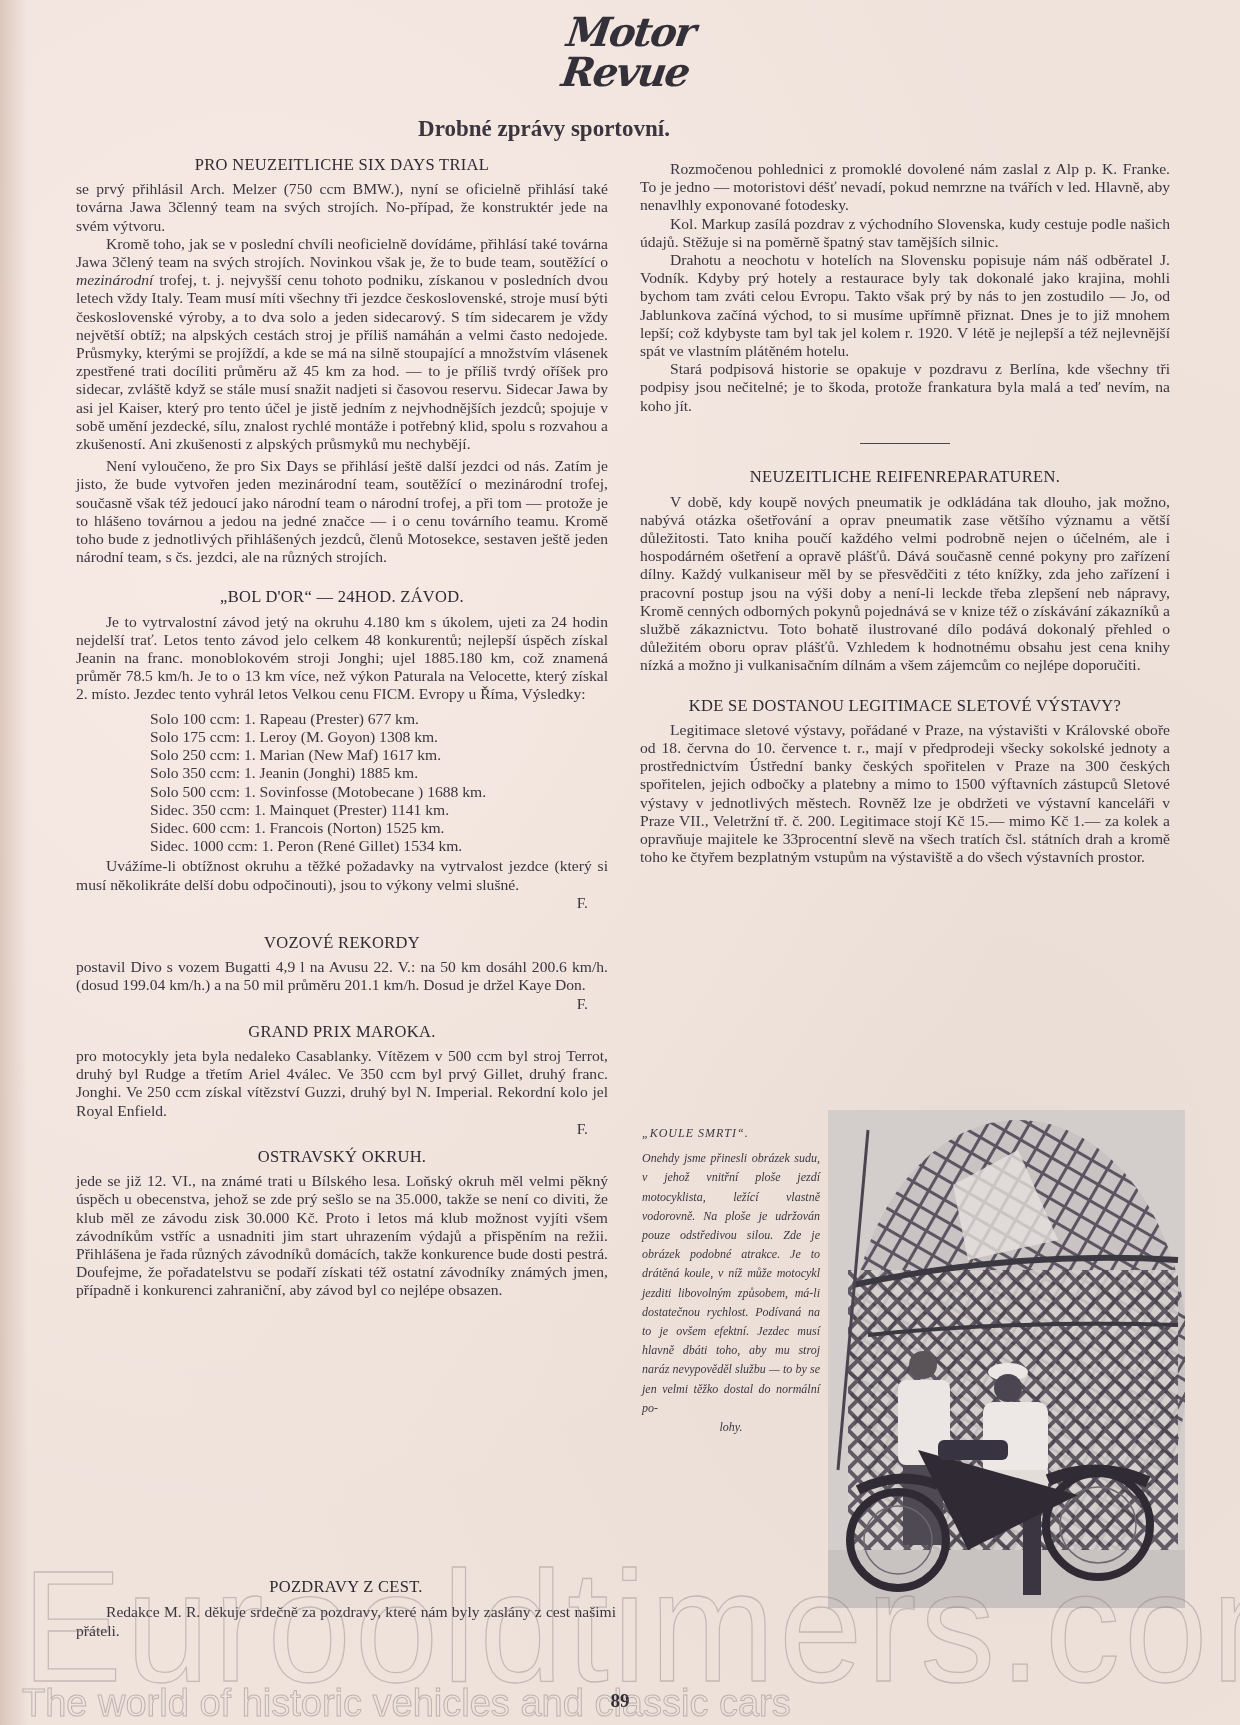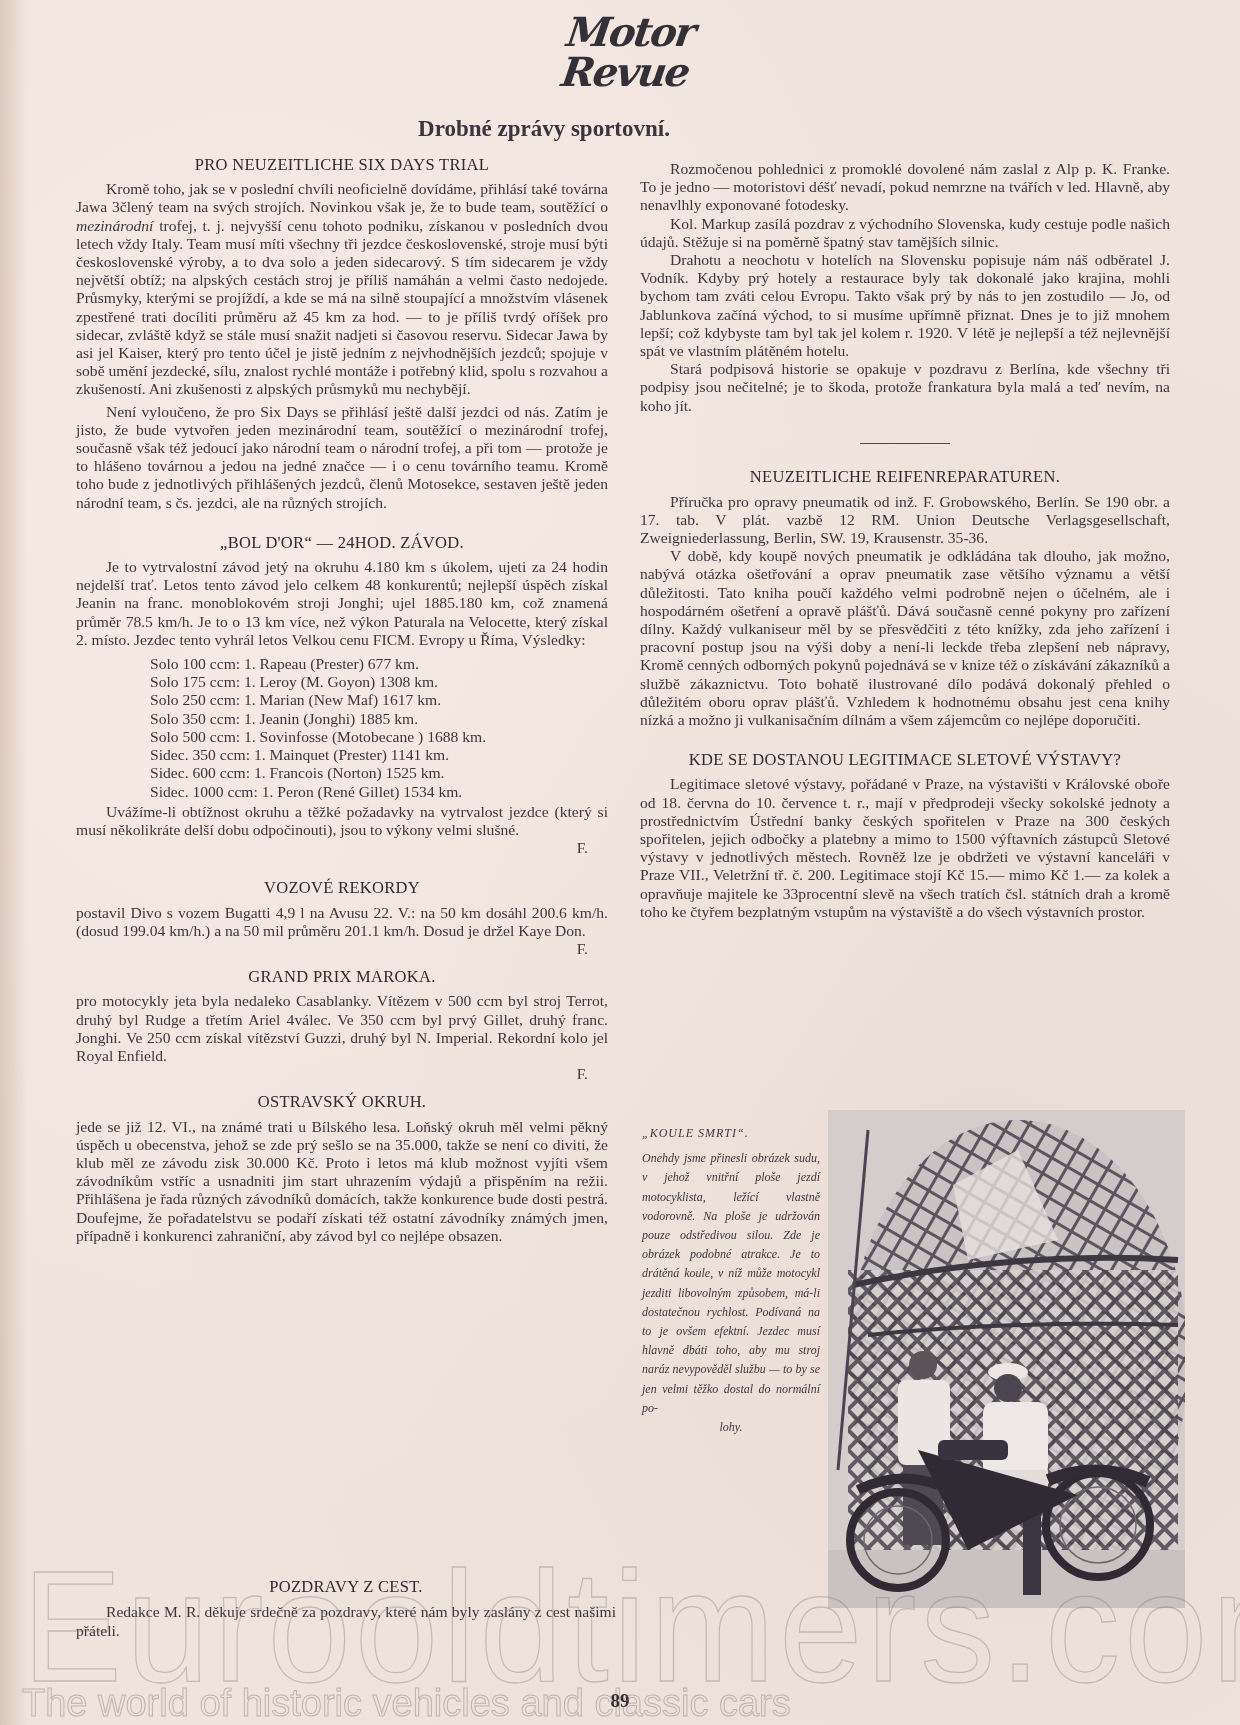--- a/index.html
+++ b/index.html
@@ -52,20 +52,21 @@
 <div class="logo">
   <span>Motor</span>
   <span>Revue</span>
 </div>
 
 <div class="main-title">Drobné zprávy sportovní.</div>
 
 <div class="col col-left">
   <section>
     <h2 class="h">PRO NEUZEITLICHE SIX DAYS TRIAL</h2>
+    <p class="p noindent">se prvý přihlásil Arch. Melzer (750 ccm BMW.), nyní se oficielně přihlásí také továrna Jawa 3členný team na svých strojích. No-případ, že konstruktér jede na svém výtvoru.</p>
     <p class="p"><span>Kromě toho, jak se v poslední chvíli neoficielně dovídáme, přihlásí také továrna Jawa 3člený team na svých strojích. Novinkou však je, že to bude team, soutěžící o </span><em>mezinárodní</em><span> trofej, t. j. nejvyšší cenu tohoto podniku, získanou v posledních dvou letech vždy Italy. Team musí míti všechny tři jezdce československé, stroje musí býti československé výroby, a to dva solo a jeden sidecarový. S tím sidecarem je vždy největší obtíž; na alpských cestách stroj je příliš namáhán a velmi často nedojede. Průsmyky, kterými se projíždí, a kde se má na silně stoupající a množstvím vlásenek zpestřené trati docíliti průměru až 45 km za hod. — to je příliš tvrdý oříšek pro sidecar, zvláště když se stále musí snažit nadjeti si časovou reservu. Sidecar Jawa by asi jel Kaiser, který pro tento účel je jistě jedním z nejvhodnějších jezdců; spojuje v sobě umění jezdecké, sílu, znalost rychlé montáže i potřebný klid, spolu s rozvahou a zkušeností. Ani zkušenosti z alpských průsmyků mu nechybějí.</span></p>
     <p class="p" style="margin-top:4px">Není vyloučeno, že pro Six Days se přihlásí ještě další jezdci od nás. Zatím je jisto, že bude vytvořen jeden mezinárodní team, soutěžící o mezinárodní trofej, současně však též jedoucí jako národní team o národní trofej, a při tom — protože je to hlášeno továrnou a jedou na jedné značce — i o cenu továrního teamu. Kromě toho bude z jednotlivých přihlášených jezdců, členů Motosekce, sestaven ještě jeden národní team, s čs. jezdci, ale na různých strojích.</p>
   </section>
 
   <div class="gap"></div>
 
   <section>
     <h2 class="h">„BOL D'OR“ — 24HOD. ZÁVOD.</h2>
     <p class="p">Je to vytrvalostní závod jetý na okruhu 4.180 km s úkolem, ujeti za 24 hodin nejdelší trať. Letos tento závod jelo celkem 48 konkurentů; nejlepší úspěch získal Jeanin na franc. monoblokovém stroji Jonghi; ujel 1885.180 km, což znamená průměr 78.5 km/h. Je to o 13 km více, než výkon Paturala na Velocette, který získal 2. místo. Jezdec tento vyhrál letos Velkou cenu FICM. Evropy u Říma, Výsledky:</p>
     <div class="results">
@@ -125,21 +126,20 @@
     <p class="p">Rozmočenou pohlednici z promoklé dovolené nám zaslal z Alp p. K. Franke. To je jedno — motoristovi déšť nevadí, pokud nemrzne na tvářích v led. Hlavně, aby nenavlhly exponované fotodesky.</p>
     <p class="p">Kol. Markup zasílá pozdrav z východního Slovenska, kudy cestuje podle našich údajů. Stěžuje si na poměrně špatný stav tamějších silnic.</p>
     <p class="p">Drahotu a neochotu v hotelích na Slovensku popisuje nám náš odběratel J. Vodník. Kdyby prý hotely a restaurace byly tak dokonalé jako krajina, mohli bychom tam zváti celou Evropu. Takto však prý by nás to jen zostudilo — Jo, od Jablunkova začíná východ, to si musíme upřímně přiznat. Dnes je to již mnohem lepší; což kdybyste tam byl tak jel kolem r. 1920. V létě je nejlepší a též nejlevnější spát ve vlastním plátěném hotelu.</p>
     <p class="p">Stará podpisová historie se opakuje v pozdravu z Berlína, kde všechny tři podpisy jsou nečitelné; je to škoda, protože frankatura byla malá a teď nevím, na koho jít.</p>
   </section>
 
   <div class="divider"></div>
 
   <section>
     <h2 class="h">NEUZEITLICHE REIFENREPARATUREN.</h2>
-    <p class="p">Příručka pro opravy pneumatik od inž. F. Grobowského, Berlín. Se 190 obr. a 17. tab. V plát. vazbě 12 RM. Union Deutsche Verlagsgesellschaft, Zweigniederlassung, Berlin, SW. 19, Krausenstr. 35-36.</p>
     <p class="p">V době, kdy koupě nových pneumatik je odkládána tak dlouho, jak možno, nabývá otázka ošetřování a oprav pneumatik zase většího významu a větší důležitosti. Tato kniha poučí každého velmi podrobně nejen o účelném, ale i hospodárném ošetření a opravě plášťů. Dává současně cenné pokyny pro zařízení dílny. Každý vulkaniseur měl by se přesvědčiti z této knížky, zda jeho zařízení i pracovní postup jsou na výši doby a není-li leckde třeba zlepšení neb nápravy, Kromě cenných odborných pokynů pojednává se v knize též o získávání zákazníků a službě zákaznictvu. Toto bohatě ilustrované dílo podává dokonalý přehled o důležitém oboru oprav plášťů. Vzhledem k hodnotnému obsahu jest cena knihy nízká a možno ji vulkanisačním dílnám a všem zájemcům co nejlépe doporučiti.</p>
   </section>
 
   <div class="gap"></div>
 
   <section>
     <h2 class="h">KDE SE DOSTANOU LEGITIMACE SLETOVÉ VÝSTAVY?</h2>
     <p class="p">Legitimace sletové výstavy, pořádané v Praze, na výstavišti v Královské oboře od 18. června do 10. července t. r., mají v předprodeji všecky sokolské jednoty a prostřednictvím Ústřední banky českých spořitelen v Praze na 300 českých spořitelen, jejich odbočky a platebny a mimo to 1500 výftavních zástupců Sletové výstavy v jednotlivých městech. Rovněž lze je obdržeti ve výstavní kanceláři v Praze VII., Veletržní tř. č. 200. Legitimace stojí Kč 15.— mimo Kč 1.— za kolek a opravňuje majitele ke 33procentní slevě na všech tratích čsl. státních drah a kromě toho ke čtyřem bezplatným vstupům na výstaviště a do všech výstavních prostor.</p>
   </section>
 </div>

